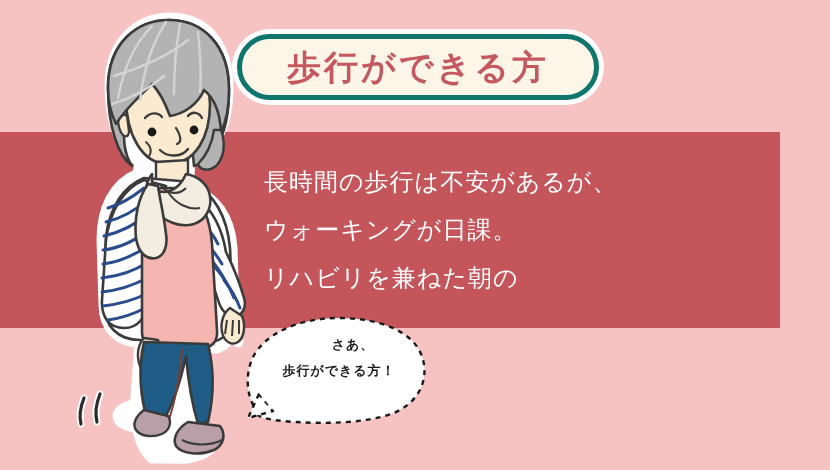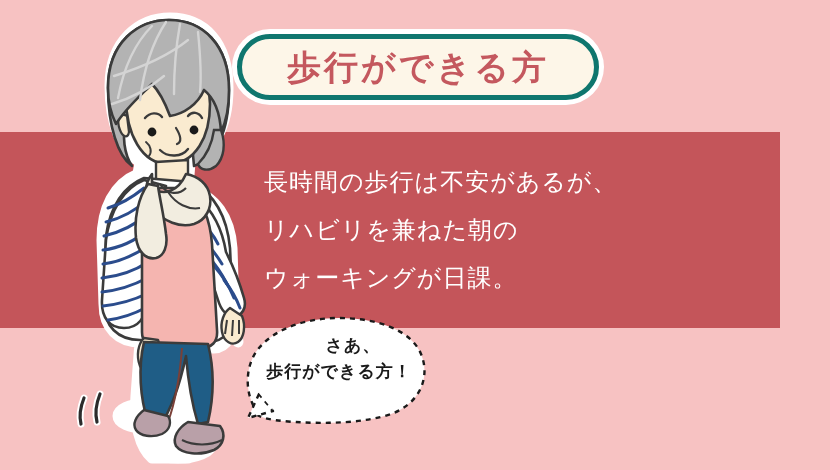--- a/index.html
+++ b/index.html
@@ -85,21 +85,21 @@
     height: 112px;
   }
   .bubble-svg { position: absolute; inset: 0; }
   .bubble-text {
     position: absolute;
     left: 18px;
     top: 20px;
     width: 156px;
     text-align: center;
     color: #1a1a1a;
-    font-size: 17px;
+    font-size: 13px;
     font-weight: 700;
     line-height: 26px;
     letter-spacing: 1px;
   }
   .bubble-text .l1 { padding-left: 28px; }
 
   
   .figure { position: absolute; left: 48px; top: 12px; width: 220px; height: 458px; }
   .figure svg { display: block; }
 </style>
@@ -112,22 +112,22 @@
 
   <div class="badge-wrap">
     <div class="badge-halo"></div>
     <div class="badge">
       <span class="badge-text">歩行ができる方</span>
     </div>
   </div>
 
   <div class="copy">
     <div class="line">長時間の歩行は不安があるが、</div>
+    <div class="line">ウォーキングが日課。</div>
     <div class="line">リハビリを兼ねた朝の</div>
-    <div class="line">ウォーキングが日課。</div>
   </div>
 
   <div class="bubble-wrap">
     <svg class="bubble-svg" viewBox="0 0 190 112">
       <path d="M14,103 L8,88 C2,72 4,50 16,36 C32,17 62,6 96,6
                C134,6 168,18 178,42 C188,66 176,92 148,102
                C122,111 84,112 52,110 C38,109 24,108 14,103 Z" fill="#FFFFFF" stroke="#1A1A1A" stroke-width="2.4" stroke-dasharray="5 5" stroke-linejoin="round"></path>
       <path d="M16,82 L5,106 L30,99 Z" fill="#FFFFFF" stroke="#1A1A1A" stroke-width="2.4" stroke-dasharray="5 5" stroke-linejoin="round"></path>
       <path d="M15,80 L30,98 L26,84 Z" fill="#FFFFFF" stroke="none"></path>
     </svg>

